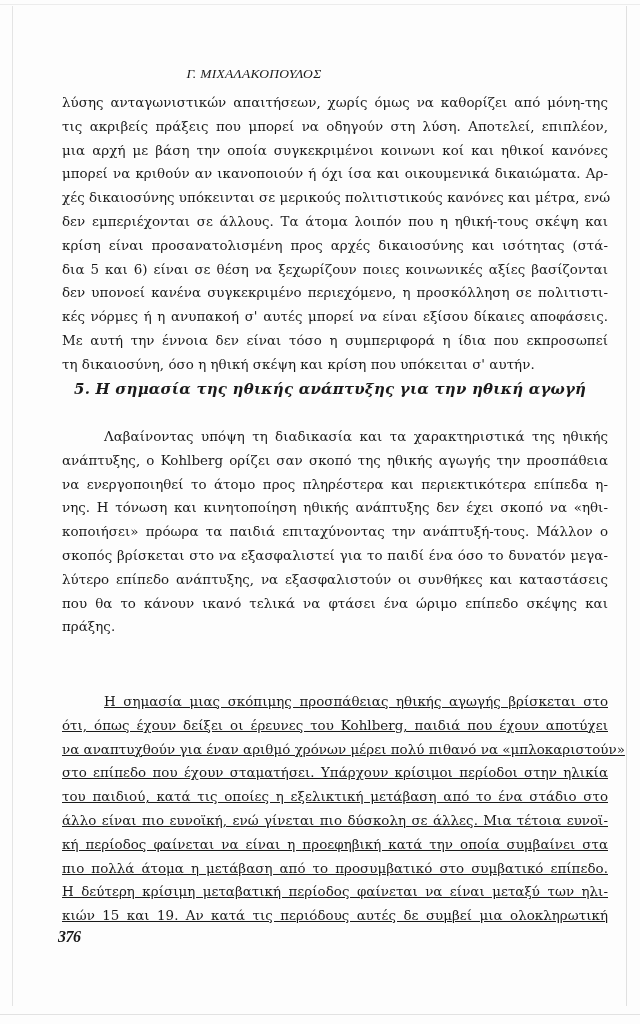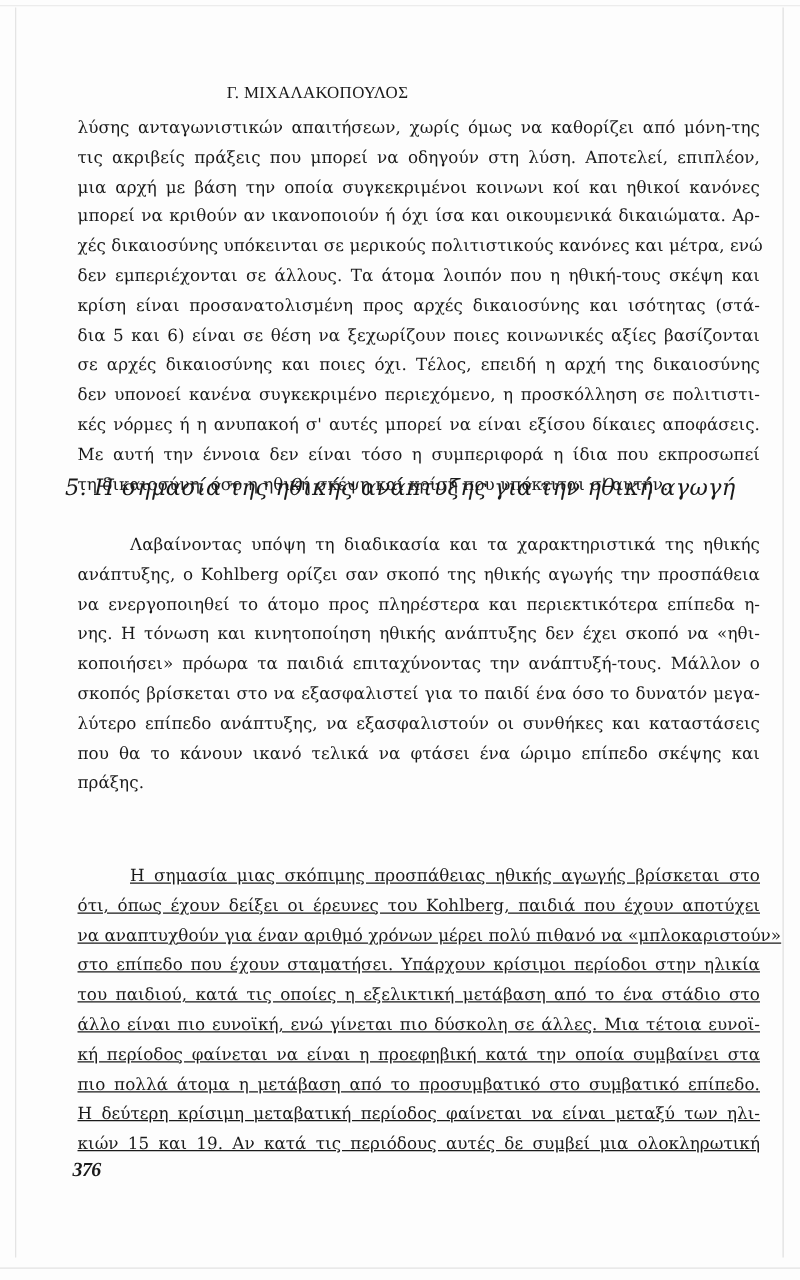--- a/index.html
+++ b/index.html
@@ -6,33 +6,33 @@
   body {
     width:640px; height:1024px; background:#fdfdfd; position:relative; overflow:hidden;
     font-family:"DejaVu Serif", "Liberation Serif", serif; color:#1a1a1a;
   }
   .page-edge-left { position:absolute; left:12px; top:6px; width:1px; height:1000px; background:#e4e4e4; }
   .page-edge-right { position:absolute; left:626px; top:6px; width:1px; height:1000px; background:#e0e0e0; }
   .page-edge-bottom { position:absolute; left:0; top:1014px; width:640px; height:1px; background:#e2e2e2; }
   .page-edge-top { position:absolute; left:0; top:4px; width:640px; height:1px; background:#ececec; }
   .running-head {
     position:absolute; left:0; width:508px; top:66px; text-align:center;
-    font-family:"Liberation Serif", serif; font-size:13.5px; letter-spacing:0.3px;
+    font-family:"Liberation Serif", serif; font-style:italic; font-size:13.5px; letter-spacing:0.3px;
   }
   .text-block { position:absolute; left:62px; width:546px; }
   .line {
     height:23.8px; line-height:23.8px; font-size:14.6px; white-space:nowrap;
     text-align:justify; text-align-last:justify; overflow:visible;
     font-family:"DejaVu Serif", serif; font-size:13.4px; letter-spacing:0.05px;
   }
   .line.last { text-align-last:left; }
   .line.indent { padding-left:42px; }
   .heading {
-    position:absolute; left:52px; top:380px; font-style:italic;
-    font-family:"DejaVu Serif", serif; font-size:18px; letter-spacing:0.2px;
+    position:absolute; left:74px; top:380px; font-style:italic;
+    font-family:"DejaVu Serif", serif; font-size:15px; letter-spacing:0.2px;font-weight:bold;
   }
   .page-number {
     position:absolute; left:58px; top:891px; font-family:"Liberation Serif", serif;
     font-style:italic; font-weight:bold; font-size:16px; letter-spacing:-0.5px;margin-top:37px;
   }
 </style>
 </head>
 <body>
 
 <div class="page-edge-top"></div>
@@ -44,21 +44,20 @@
 
 <div class="text-block" id="p1" style="top:91px;">
     <div class="line">λύσης ανταγωνιστικών απαιτήσεων, χωρίς όμως να καθορίζει από μόνη-της</div>
     <div class="line">τις ακριβείς πράξεις που μπορεί να οδηγούν στη λύση. Αποτελεί, επιπλέον,</div>
     <div class="line">μια αρχή με βάση την οποία συγκεκριμένοι κοινωνι κοί και ηθικοί κανόνες</div>
     <div class="line">μπορεί να κριθούν αν ικανοποιούν ή όχι ίσα και οικουμενικά δικαιώματα. Αρ-</div>
     <div class="line">χές δικαιοσύνης υπόκεινται σε μερικούς πολιτιστικούς κανόνες και μέτρα, ενώ</div>
     <div class="line">δεν εμπεριέχονται σε άλλους. Τα άτομα λοιπόν που η ηθική-τους σκέψη και</div>
     <div class="line">κρίση είναι προσανατολισμένη προς αρχές δικαιοσύνης και ισότητας (στά-</div>
     <div class="line">δια 5 και 6) είναι σε θέση να ξεχωρίζουν ποιες κοινωνικές αξίες βασίζονται</div>
-    <div class="line">σε αρχές δικαιοσύνης και ποιες όχι. Τέλος, επειδή η αρχή της δικαιοσύνης</div>
     <div class="line">δεν υπονοεί κανένα συγκεκριμένο περιεχόμενο, η προσκόλληση σε πολιτιστι-</div>
     <div class="line">κές νόρμες ή η ανυπακοή σ' αυτές μπορεί να είναι εξίσου δίκαιες αποφάσεις.</div>
     <div class="line">Με αυτή την έννοια δεν είναι τόσο η συμπεριφορά η ίδια που εκπροσωπεί</div>
     <div class="line last">τη δικαιοσύνη, όσο η ηθική σκέψη και κρίση που υπόκειται σ' αυτήν.</div>
   </div>
 
 <div class="heading">5. Η σημασία της ηθικής ανάπτυξης για την ηθική αγωγή</div>
 
 <div class="text-block" id="p2" style="top:425px;">
     <div class="line indent">Λαβαίνοντας υπόψη τη διαδικασία και τα χαρακτηριστικά της ηθικής</div>

